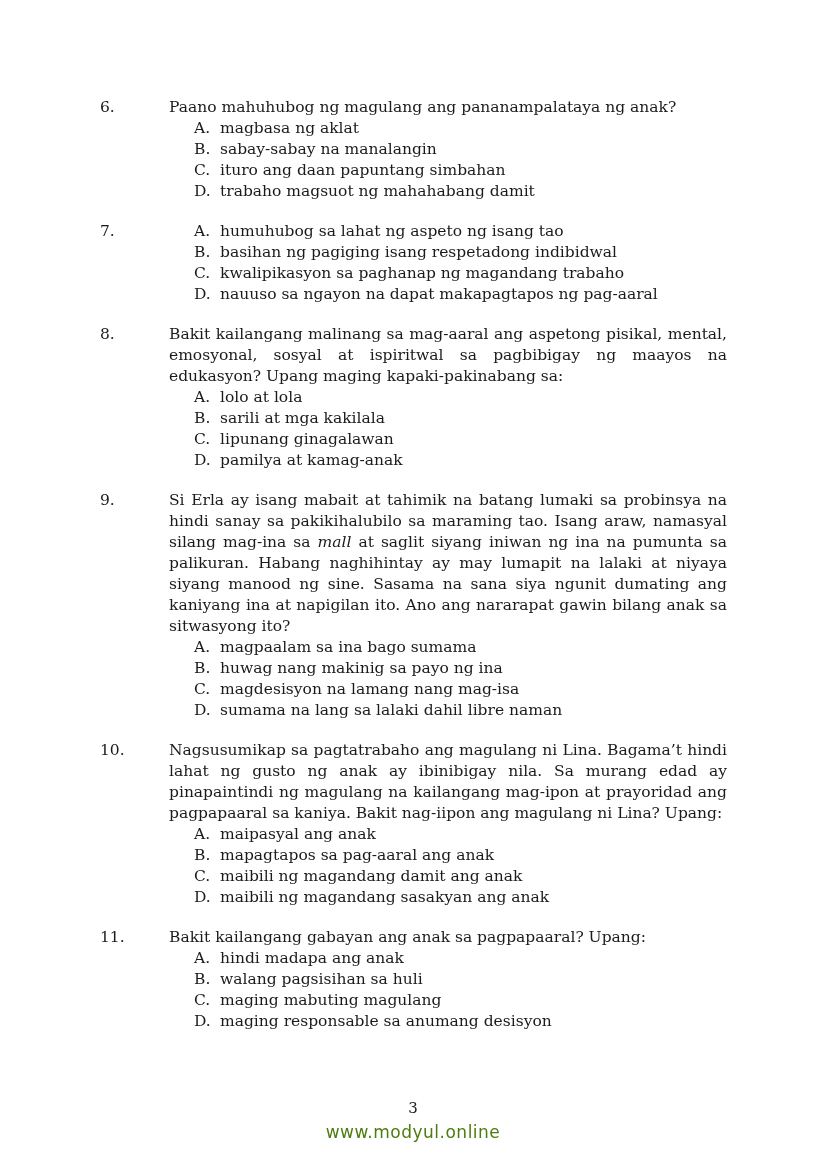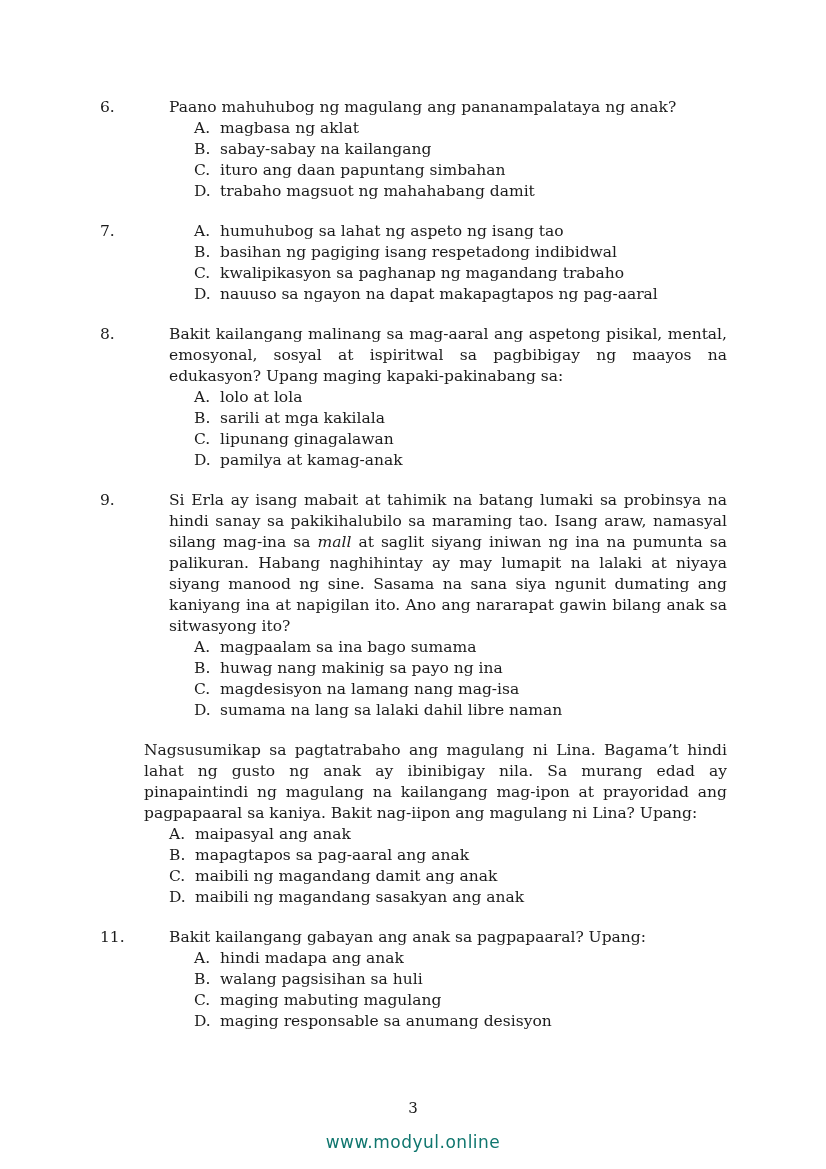--- a/index.html
+++ b/index.html
@@ -64,41 +64,41 @@
     font-family: "DejaVu Serif", serif;
     font-size: 15px;
     line-height: 20px;
     color: #1b1b1b;
   }
   .footer-url {
     font-family: "DejaVu Sans", sans-serif;
     font-size: 17px;
     line-height: 22px;
     letter-spacing: 0.5px;
-    color: #0f766e;
-    margin-top: 13px;
+    color: #4d7c0f;
+    margin-top: 3px;
   }
 </style>
 </head>
 <body>
 
 <div class="page">
   <main class="content">
       <div class="question-item">
         <div class="q-num">6.</div>
         <div class="q-body">
           <div class="q-text"><span>Paano mahuhubog ng magulang ang pananampalataya ng anak?</span></div>
           <div class="options">
             <div class="option-row">
               <div class="opt-letter">A.</div>
               <div class="opt-text">magbasa ng aklat</div>
             </div>
             <div class="option-row">
               <div class="opt-letter">B.</div>
-              <div class="opt-text">sabay-sabay na kailangang</div>
+              <div class="opt-text">sabay-sabay na manalangin</div>
             </div>
             <div class="option-row">
               <div class="opt-letter">C.</div>
               <div class="opt-text">ituro ang daan papuntang simbahan</div>
             </div>
             <div class="option-row">
               <div class="opt-letter">D.</div>
               <div class="opt-text">trabaho magsuot ng mahahabang damit</div>
             </div>
           </div>
@@ -169,20 +169,21 @@
               <div class="opt-text">magdesisyon na lamang nang mag-isa</div>
             </div>
             <div class="option-row">
               <div class="opt-letter">D.</div>
               <div class="opt-text">sumama na lang sa lalaki dahil libre naman</div>
             </div>
           </div>
         </div>
       </div>
       <div class="question-item">
+        <div class="q-num">10.</div>
         <div class="q-body">
           <div class="q-text justify"><span>Nagsusumikap sa pagtatrabaho ang magulang ni Lina. Bagama’t hindi lahat ng gusto ng anak ay ibinibigay nila. Sa murang edad ay pinapaintindi ng magulang na kailangang mag-ipon at prayoridad ang pagpapaaral sa kaniya. Bakit nag-iipon ang magulang ni Lina? Upang:</span></div>
           <div class="options">
             <div class="option-row">
               <div class="opt-letter">A.</div>
               <div class="opt-text">maipasyal ang anak</div>
             </div>
             <div class="option-row">
               <div class="opt-letter">B.</div>
               <div class="opt-text">mapagtapos sa pag-aaral ang anak</div>

